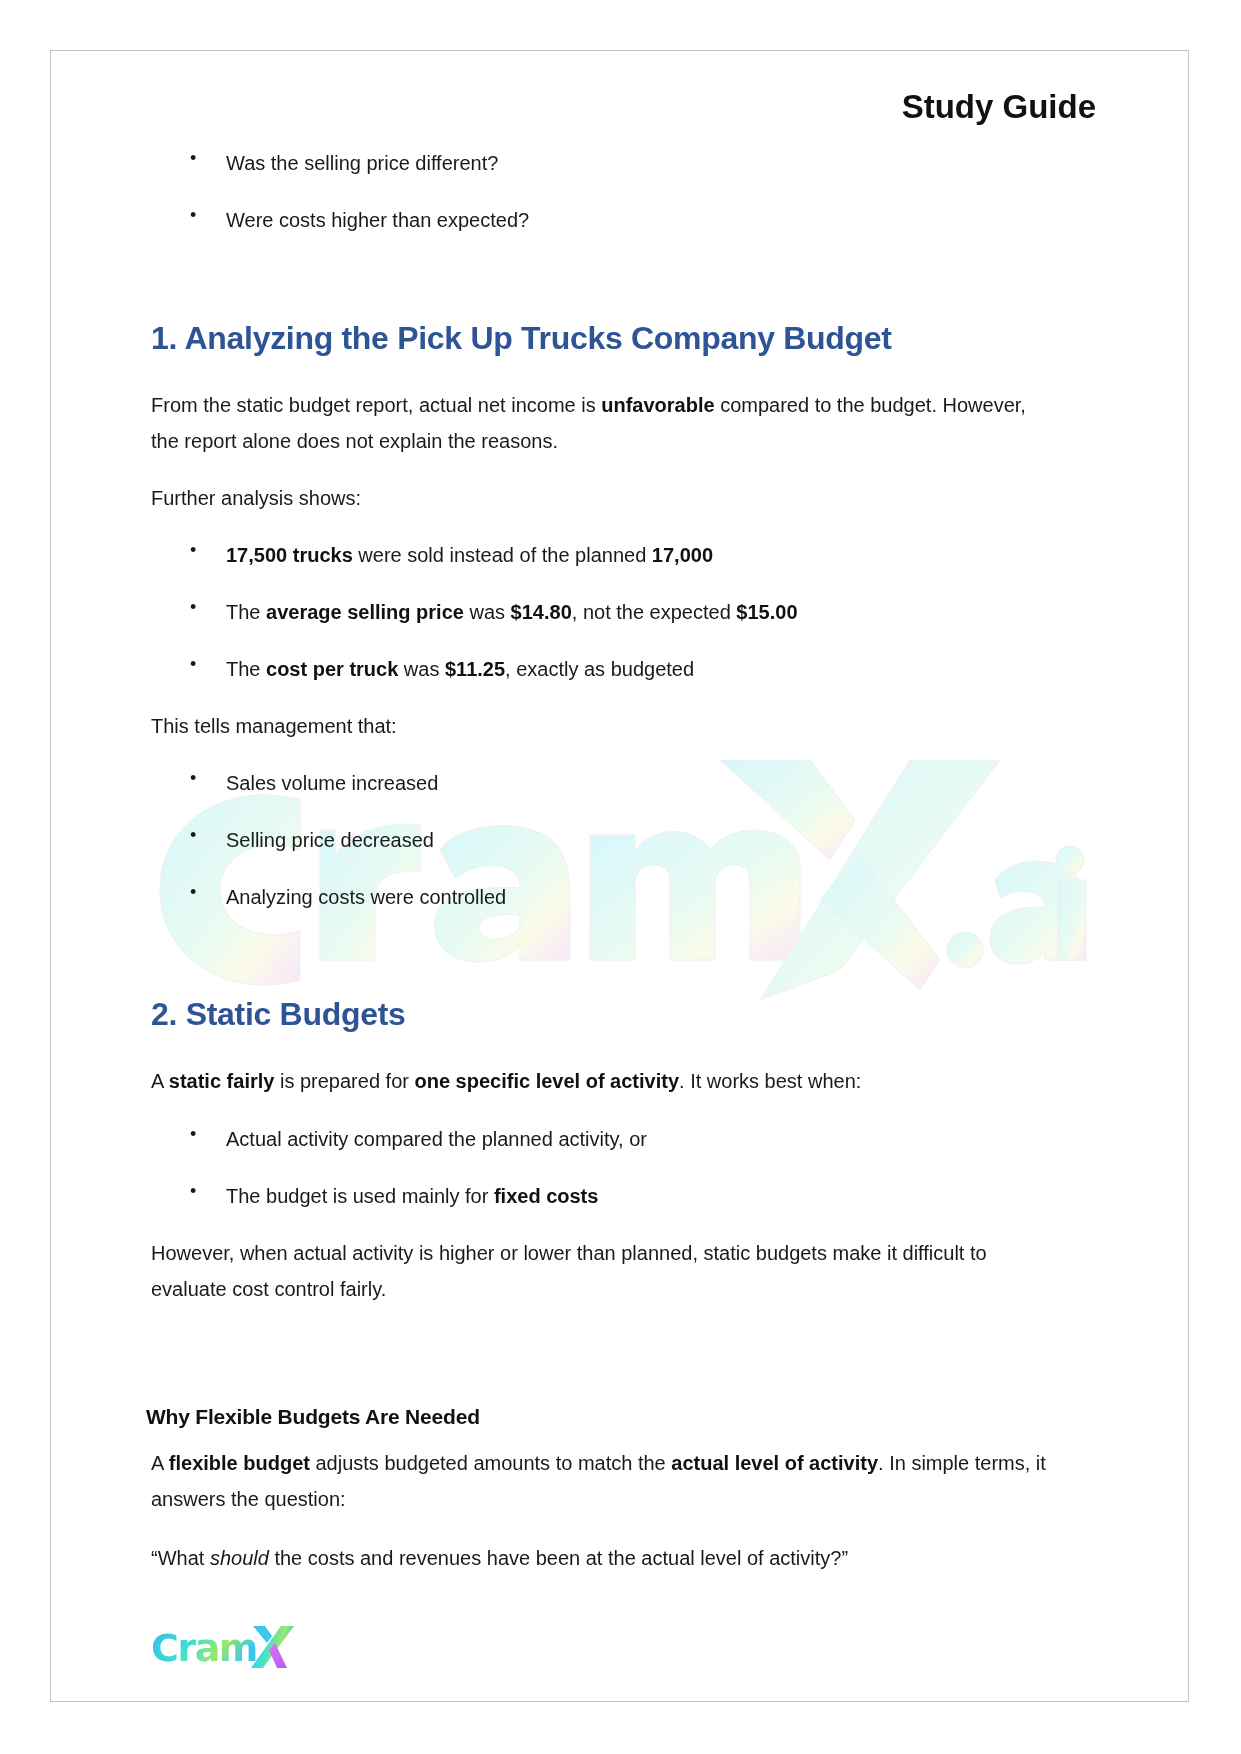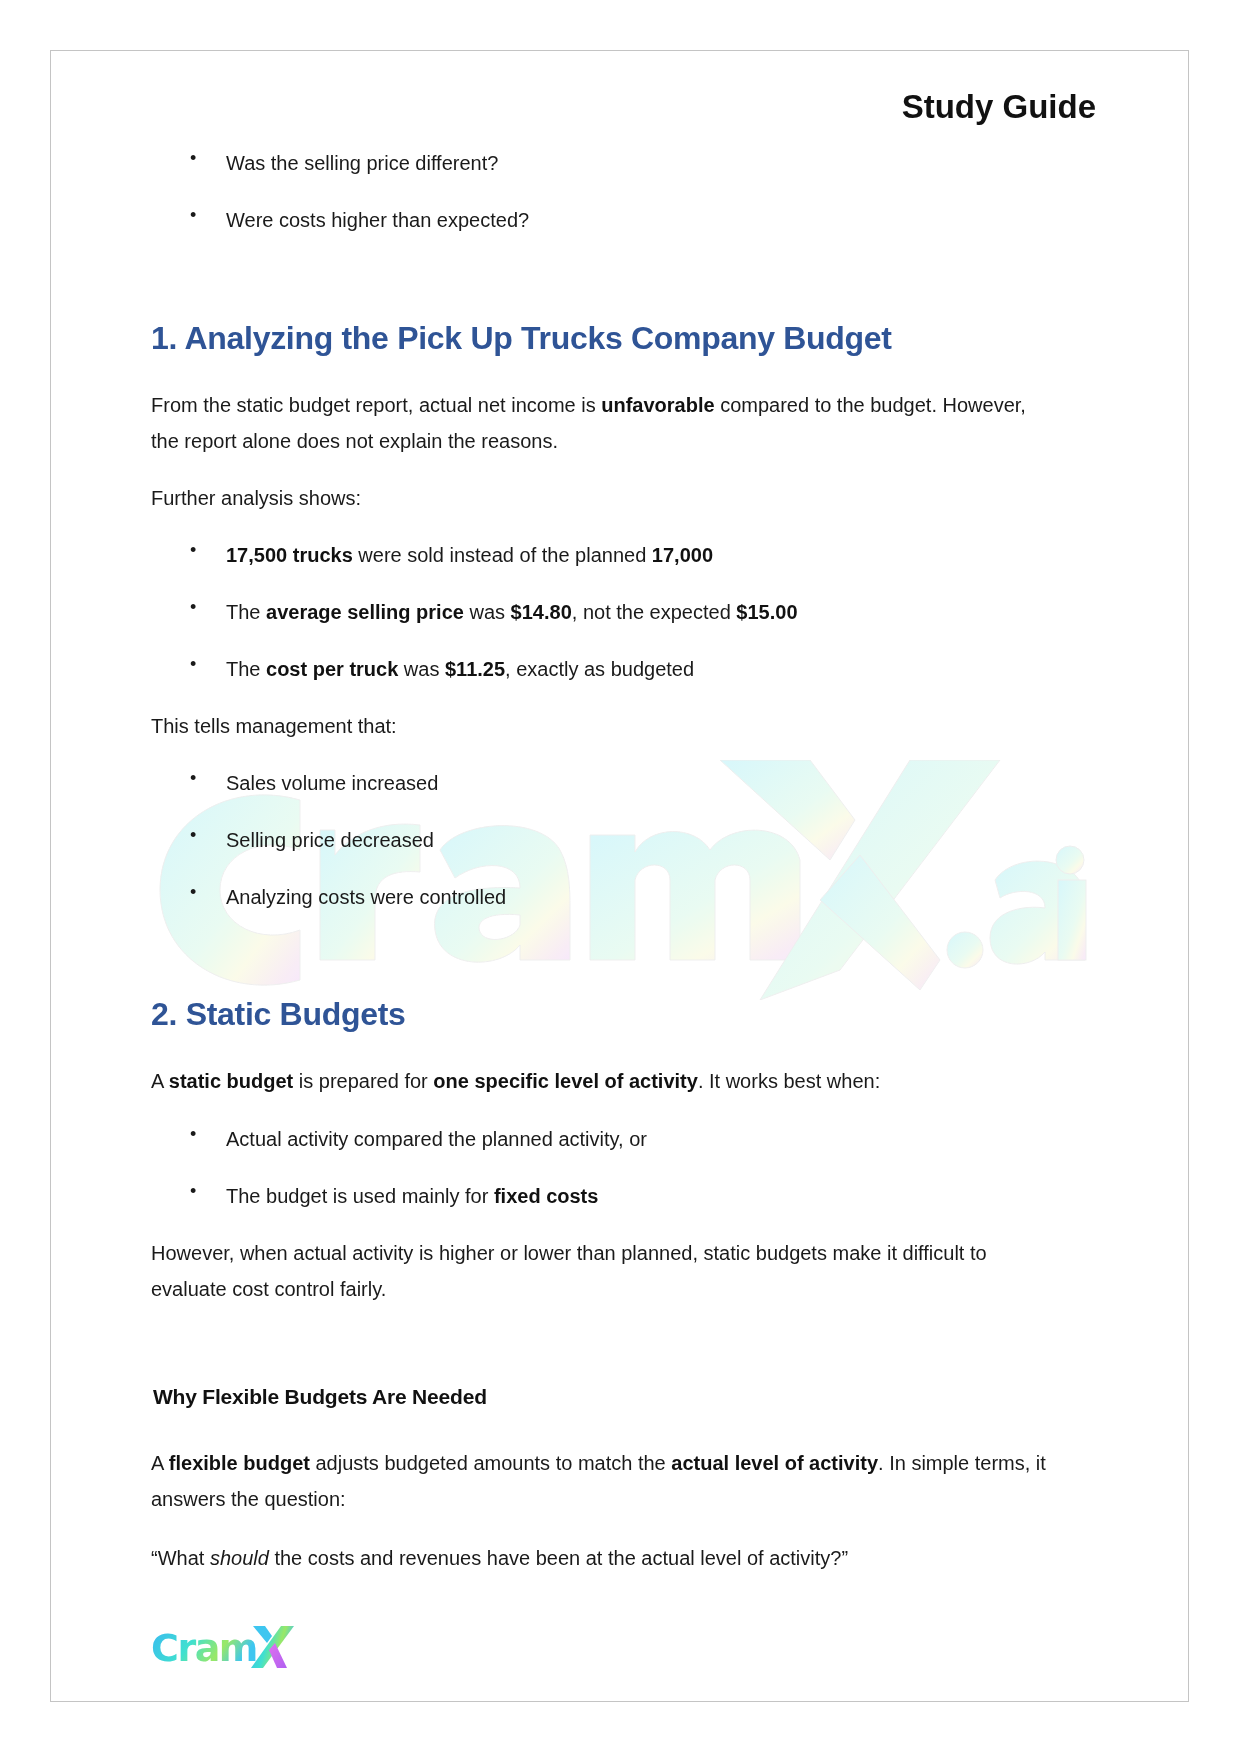--- a/index.html
+++ b/index.html
@@ -10,21 +10,21 @@
   .watermark { position:absolute; left:150px; top:760px; width:950px; height:240px;
                pointer-events:none; z-index:0; }
   .abs { position:absolute; z-index:1; white-space:nowrap; }
   .title { right:145px; top:88px; font-size:33px; font-weight:bold; color:#111;text-align:center; }
   .body-text { font-size:20px; line-height:36px; color:#1a1a1a; }
   .bullet-dot { position:absolute; left:190px; font-size:18px; color:#1a1a1a; z-index:1; }
   .bullet-text { left:226px; }
   .para { left:151px; }
   .h-blue { left:151px; font-family:"Liberation Sans", sans-serif; font-weight:bold;
             font-size:32px; color:#2f5496; letter-spacing:-0.3px; }
-  .h-black { left:153px; font-weight:bold; font-size:21px; color:#111; letter-spacing:-0.2px; }
+  .h-black { left:146px; font-weight:bold; font-size:21px; color:#111; letter-spacing:-0.2px;margin-top:20px; }
   b { font-weight:bold; color:#111;margin-top:12px; }
   .logo { position:absolute; left:151px; top:1620px; z-index:1; }
 </style>
 </head>
 <body>
 
 <div class="page-border"></div>
 
 <svg class="watermark" viewBox="0 0 950 240" xmlns="http://www.w3.org/2000/svg">
   <defs>
@@ -84,21 +84,21 @@
 <span class="bullet-dot" style="top:768px">•</span>
 <div class="abs body-text bullet-text" style="top:765px">Sales volume increased</div>
 <span class="bullet-dot" style="top:825px">•</span>
 <div class="abs body-text bullet-text" style="top:822px">Selling price decreased</div>
 <span class="bullet-dot" style="top:882px">•</span>
 <div class="abs body-text bullet-text" style="top:879px">Analyzing costs were controlled</div>
 
 <div class="abs h-blue" style="top:996px">2. Static Budgets</div>
 
 <div class="abs body-text para" style="top:1063px">
-  <span>A </span><b>static budget</b><span> is prepared for </span><b>one specific level of activity</b><span>. It works best when:</span>
+  <span>A </span><b>static fairly</b><span> is prepared for </span><b>one specific level of activity</b><span>. It works best when:</span>
 </div>
 
 <span class="bullet-dot" style="top:1124px">•</span>
 <div class="abs body-text bullet-text" style="top:1121px">Actual activity compared the planned activity, or</div>
 <span class="bullet-dot" style="top:1181px">•</span>
 <div class="abs body-text bullet-text" style="top:1178px">
   <span>The budget is used mainly for </span><b>fixed costs</b>
 </div>
 
 <div class="abs body-text para" style="top:1235px">However, when actual activity is higher or lower than planned, static budgets make it difficult to</div>

